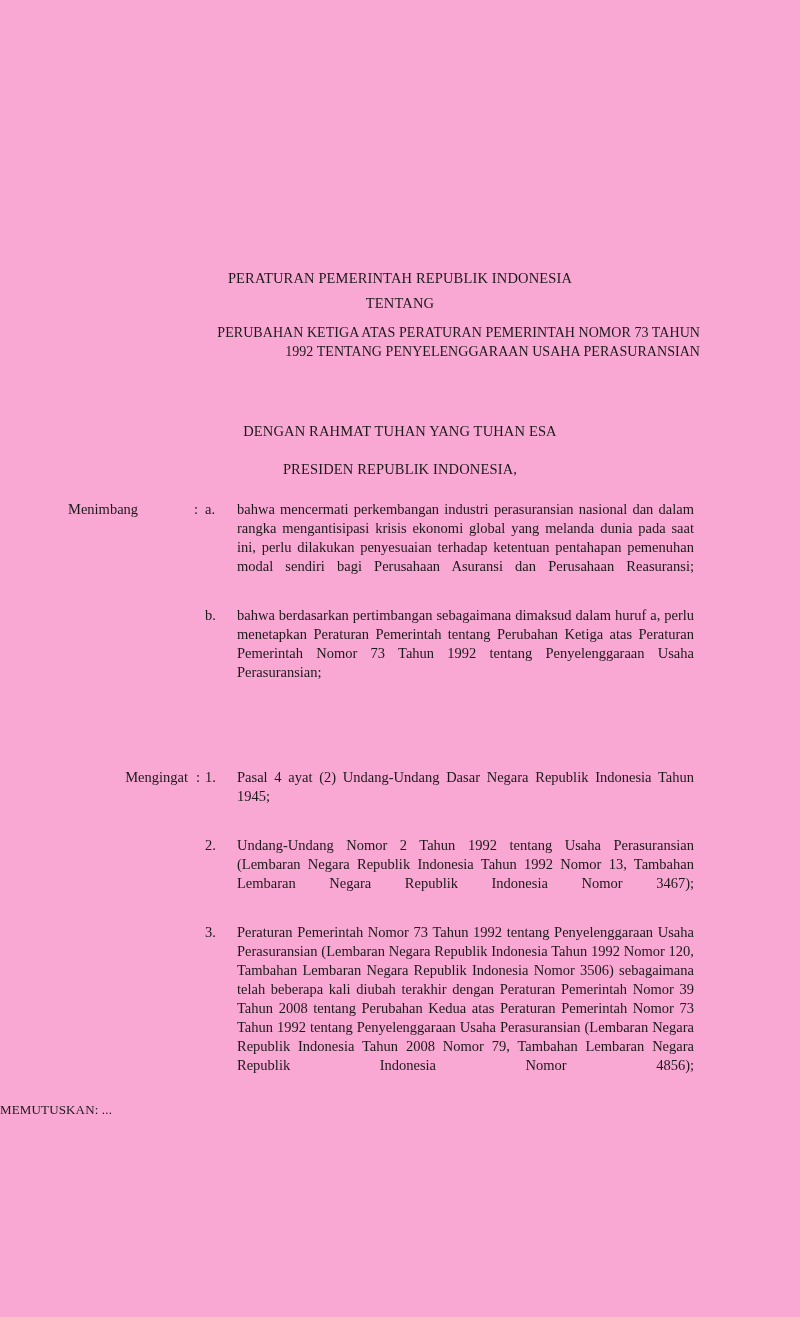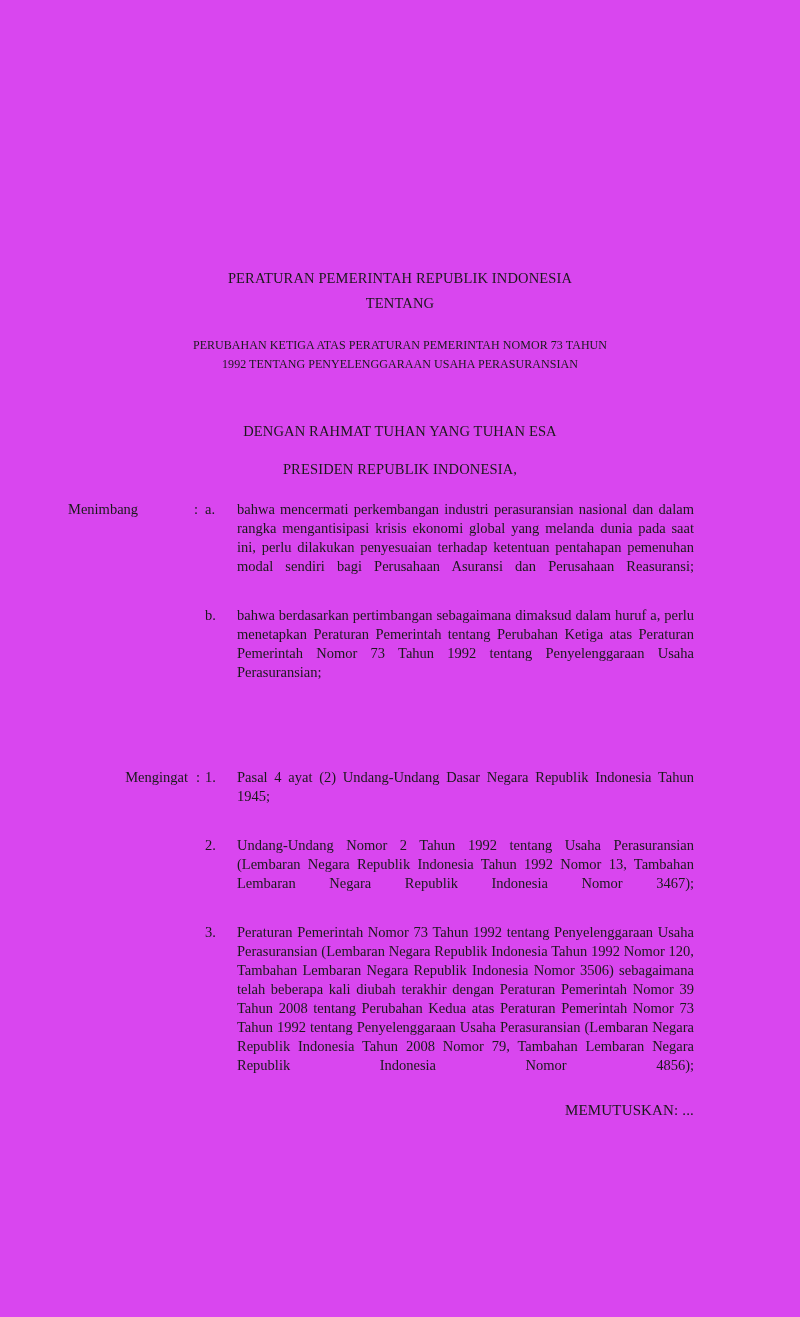--- a/index.html
+++ b/index.html
@@ -12,42 +12,43 @@
     height: 1317px;
     position: relative;
     font-family: "Liberation Serif", "DejaVu Serif", serif;
     color: #1a1a1a;
     overflow: hidden;
   }
 
   .page {
     position: absolute;
     inset: 0;
-    background: #d946ef;
+    background: #f9a8d4;
   }
 
   
   .title-block {
     position: absolute;
     left: 100px;
     top: 266px;
     width: 600px;
     text-align: center;
   }
   .title-line {
     font-size: 14.5px;
     line-height: 25px;
     letter-spacing: 0.15px;
     white-space: nowrap;
   }
   .title-long {
-    font-size: 12px;
+    font-size: 14px;
     line-height: 19px;
     letter-spacing: 0.05px;
-    margin-top: 20px;
+    margin-top: 7px;
+    text-align: right;
   }
   .title-long .tl-row { display: block; white-space: nowrap; }
 
   
   .subhead {
     position: absolute;
     left: 100px;
     width: 600px;
     text-align: center;
     font-size: 14.5px;
@@ -115,22 +116,21 @@
     display: inline-block;
     width: 100%;
   }
 
   
   .memutuskan {
     position: absolute;
     left: 0;
     top: 1102px;
     width: 694px;
-    text-align: right;
-    font-size: 15px;
+    font-size: 13px;
     letter-spacing: 0.15px;
     white-space: nowrap;
   }
 </style>
 </head>
 <body>
 
 <div class="page">
 
   <div class="title-block">

